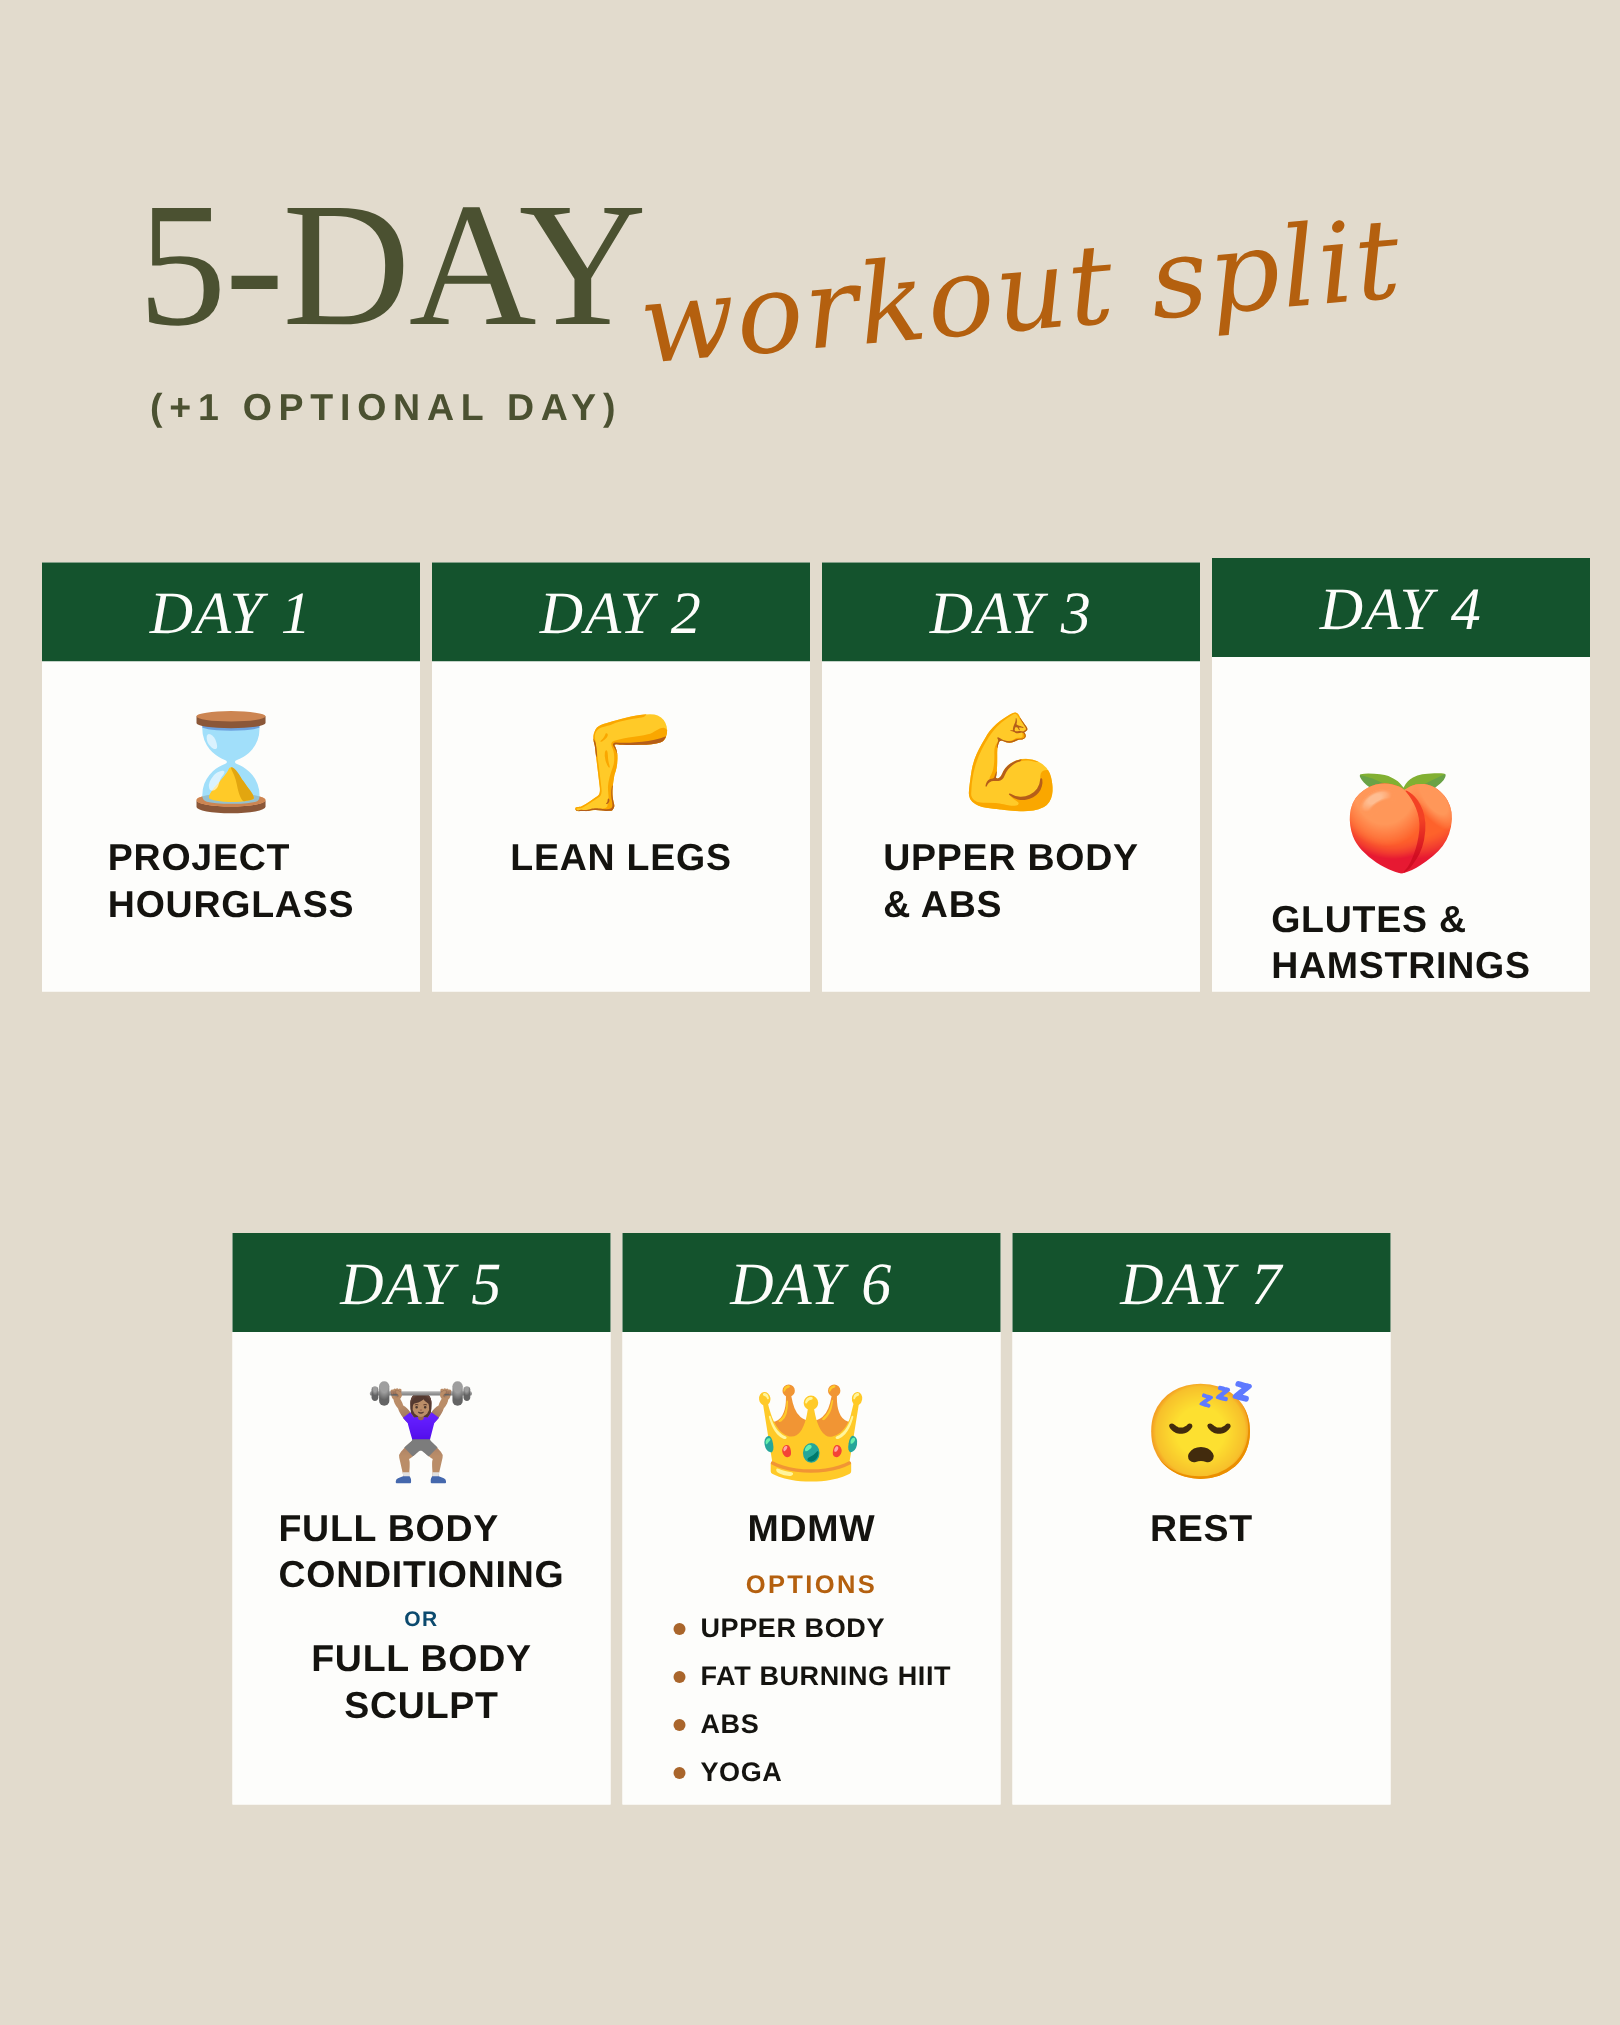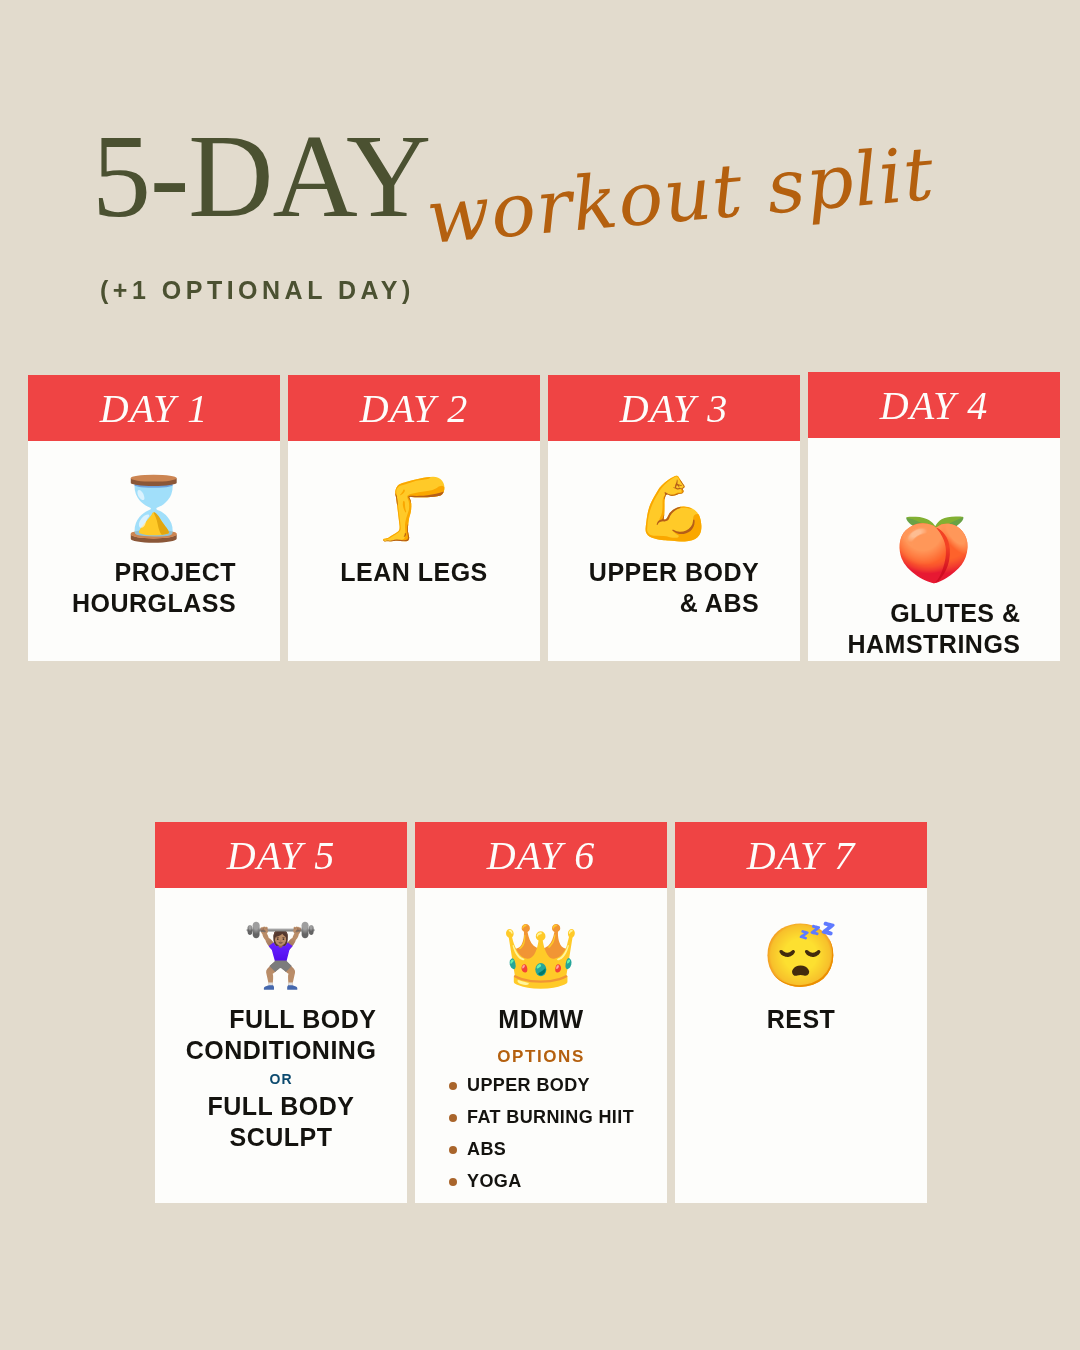--- a/index.html
+++ b/index.html
@@ -44,21 +44,21 @@
     line-height: 1;
     color: #b4600f;
     transform: rotate(-5deg);
     transform-origin: left bottom;
     letter-spacing: 1px;
     white-space: nowrap;
   }
   .title-sub {
     position: absolute;
     left: 100px;
-    top: 276px;
+    top: 258px;
     font-size: 25px;
     font-weight: 700;
     letter-spacing: 4.5px;
     color: #4b5131;
   }
 
   
   .row {
     position: absolute;
     display: flex;
@@ -74,21 +74,21 @@
     gap: 8px;
   }
 
   .card {
     width: 252px;
     display: flex;
     flex-direction: column;
     background: #fdfdfb;
   }
   .card-head {
-    background: #ef4444;
+    background: #14532d;
     height: 66px;
     display: flex;
     align-items: center;
     justify-content: center;
     text-align: right;
   }
   .card-head-label {
     font-family: "Liberation Serif", serif;
     font-style: italic;
     font-size: 40px;
@@ -113,21 +113,21 @@
     display: flex;
     align-items: center;
     justify-content: center;
   }
   .card-title {
     margin-top: 10px;
     font-size: 25px;
     font-weight: 700;
     letter-spacing: 0.5px;
     color: #14130f;
-    text-align: right;
+    text-align: left;
     line-height: 1.25;
     padding: 0 10px;
     white-space: pre-line;
   }
   .card-or {
     margin-top: 4px;
     font-size: 14px;
     font-weight: 700;
     letter-spacing: 1px;
     color: #0c4a6e;

